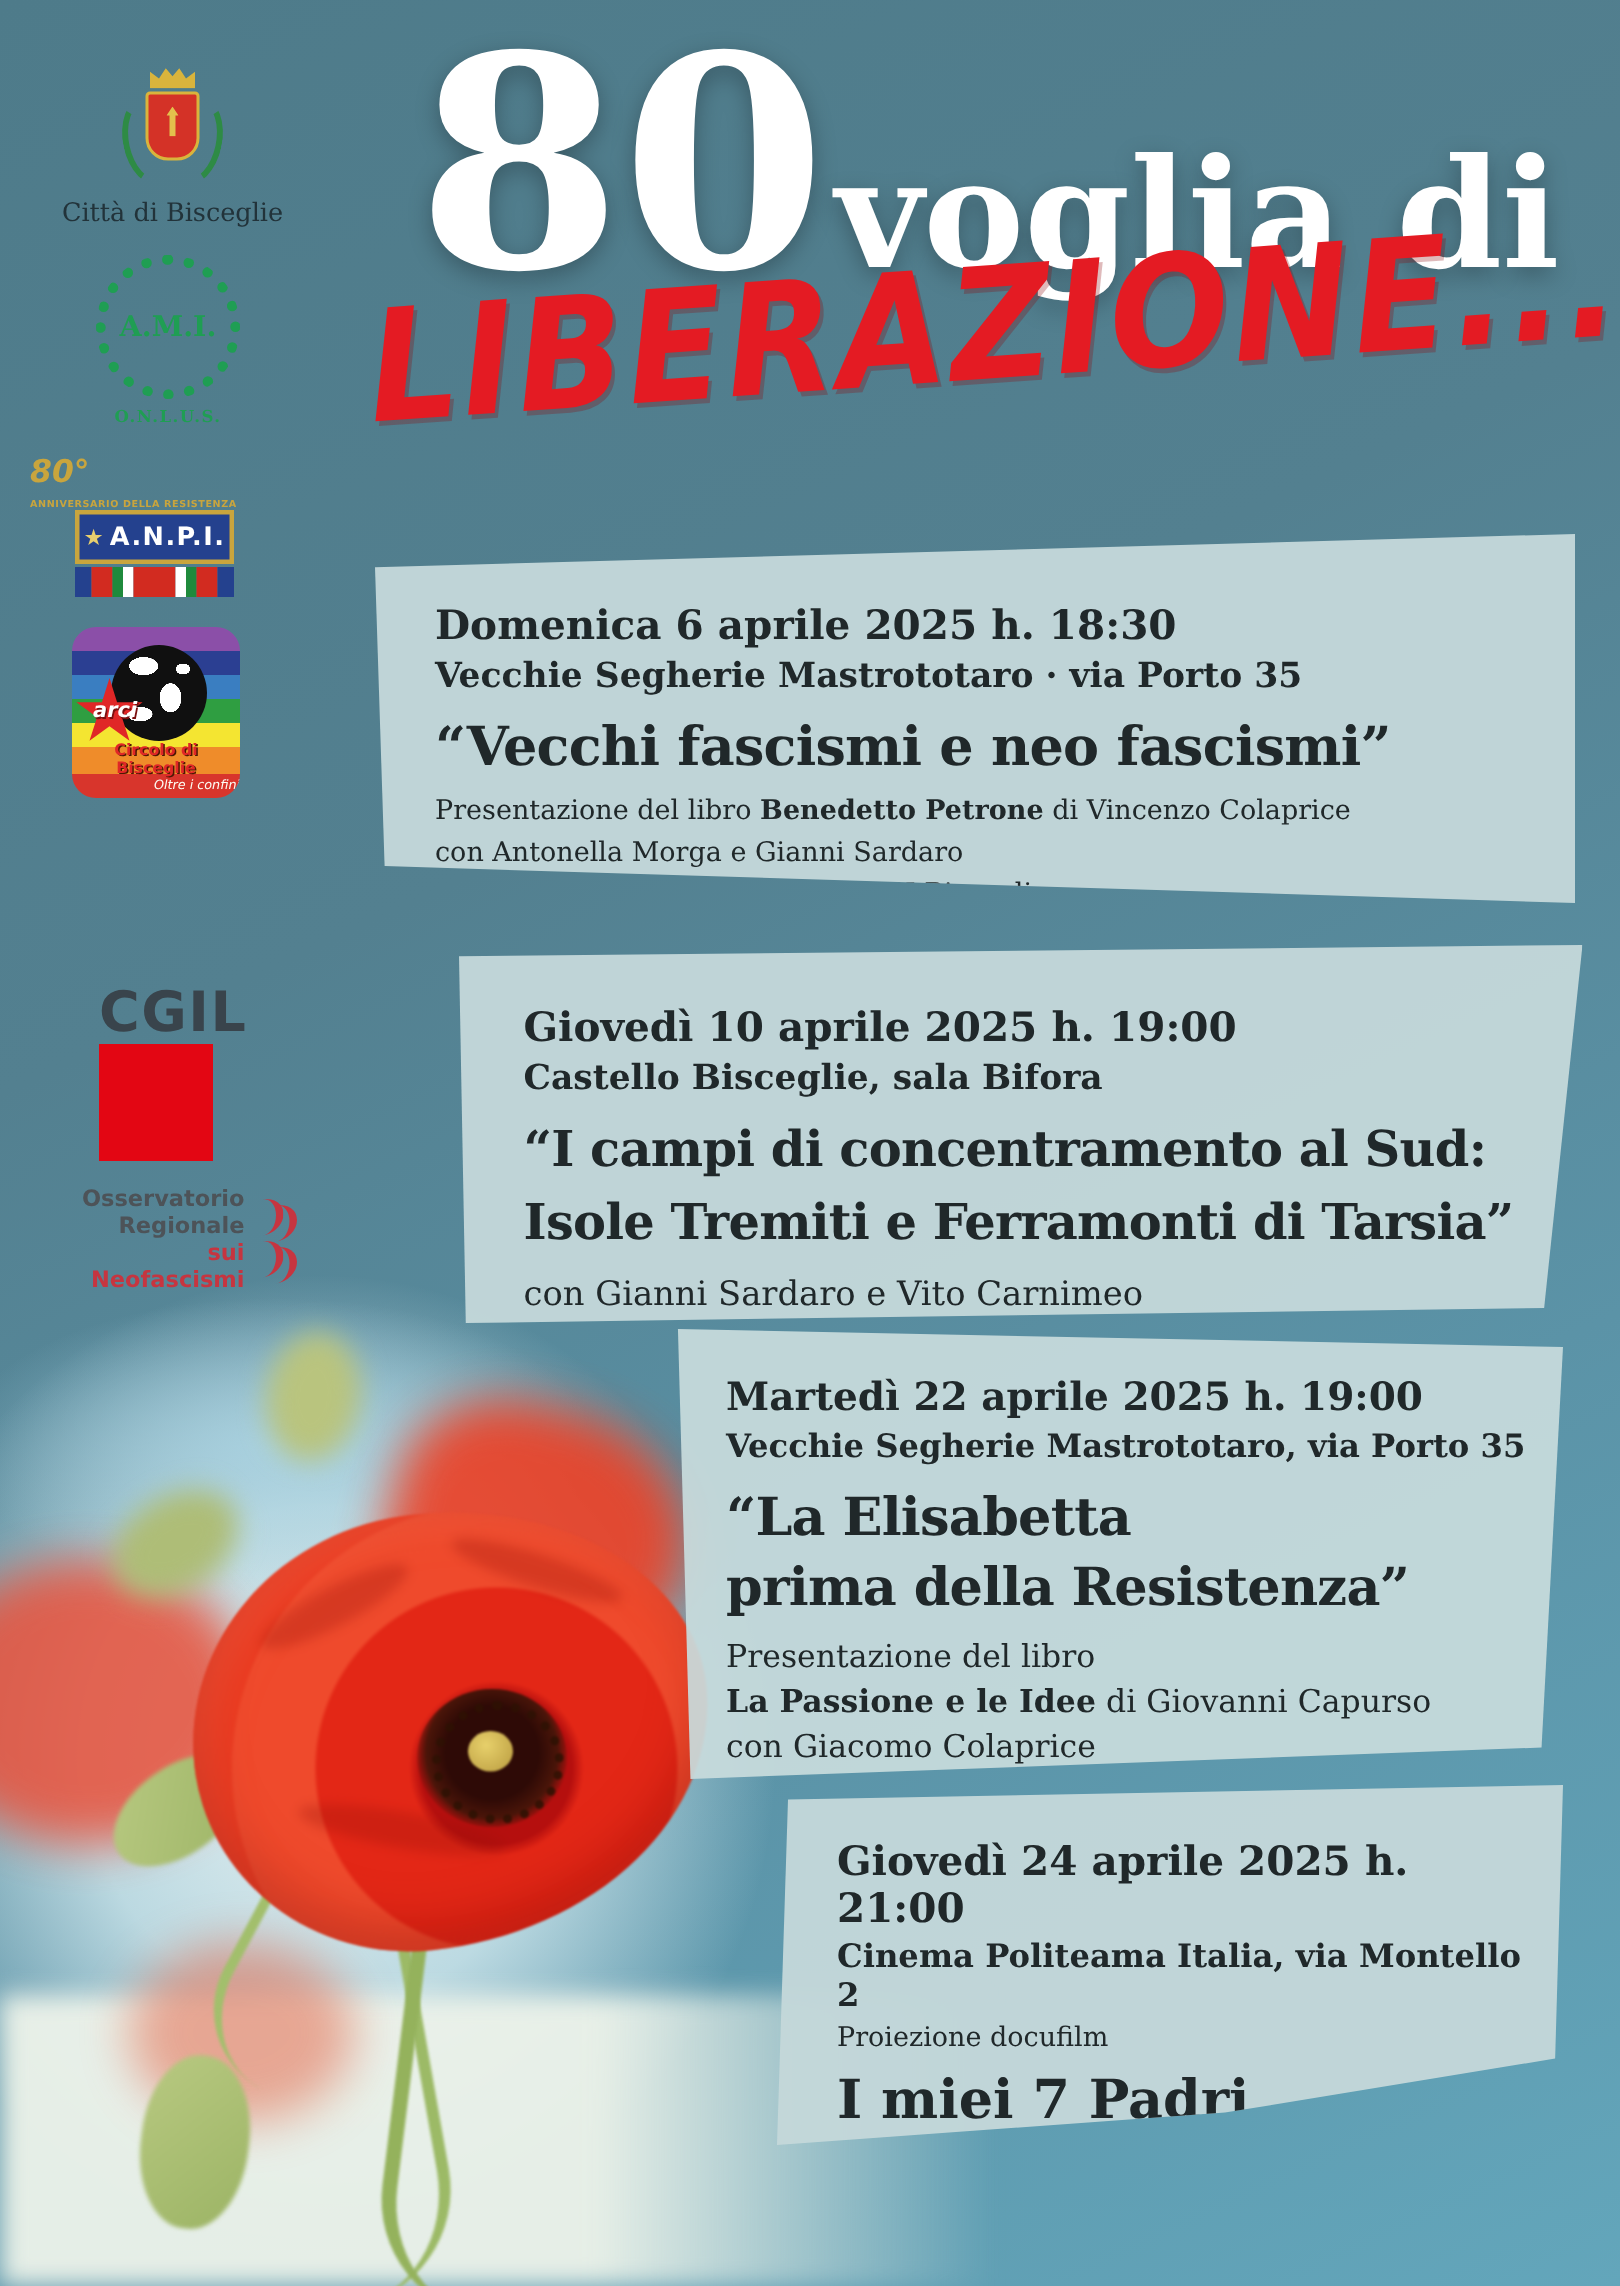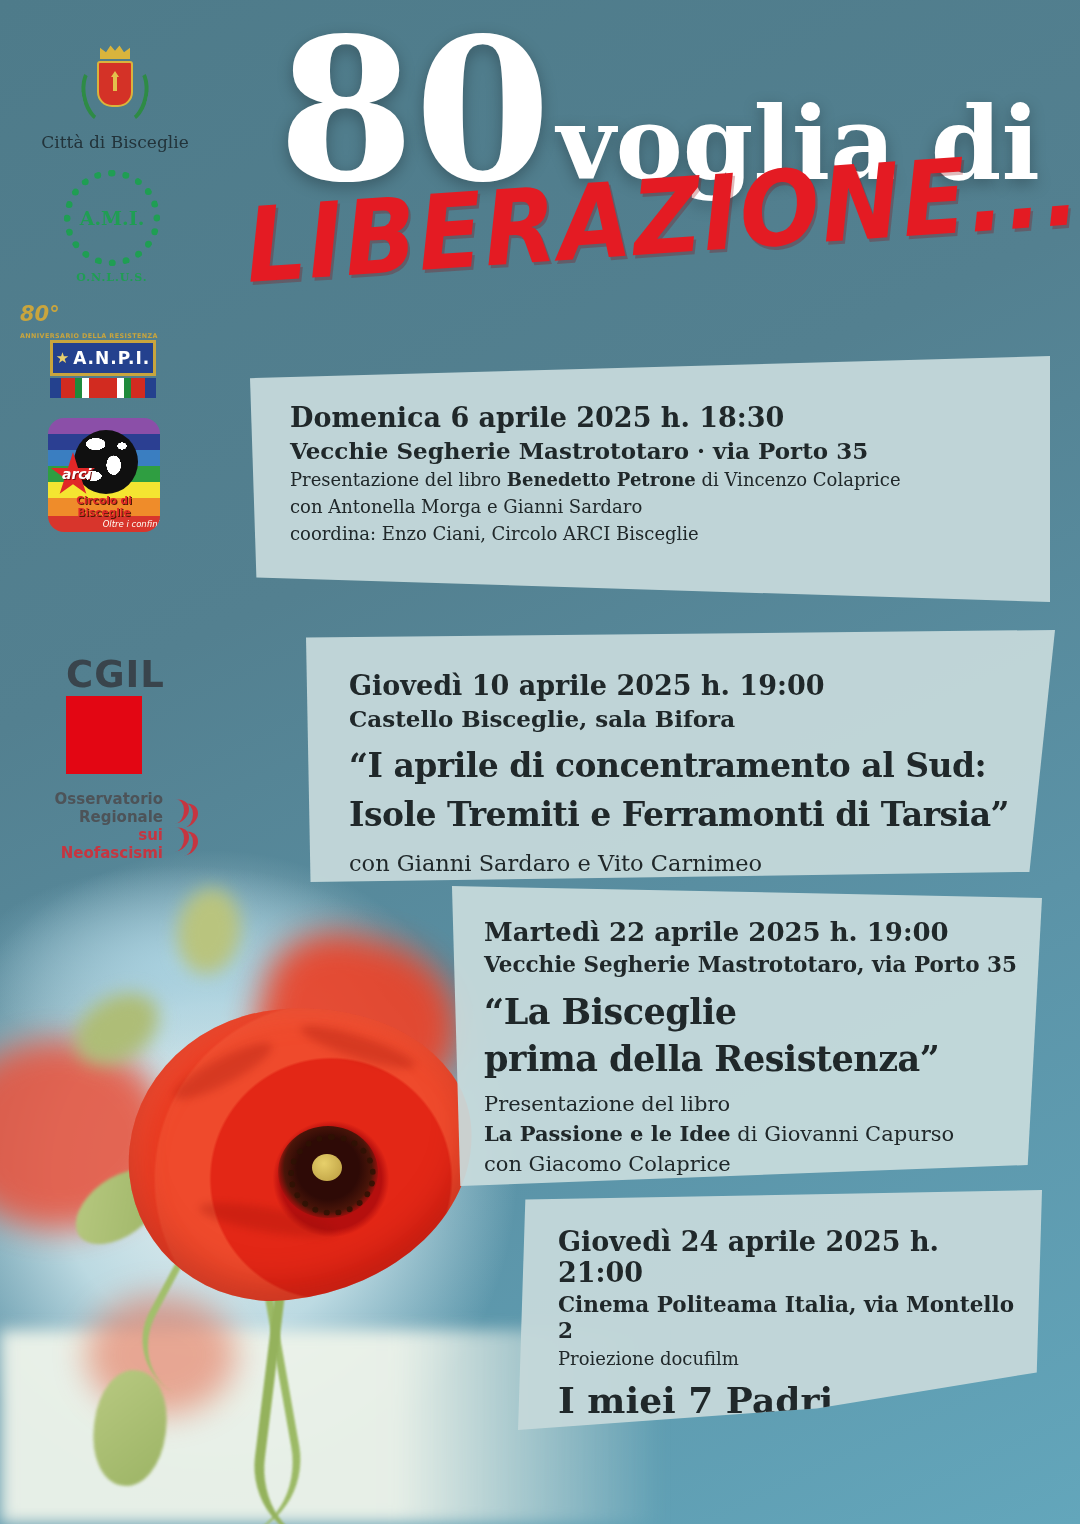--- a/index.html
+++ b/index.html
@@ -235,41 +235,42 @@
 
   <div class="title">
     <span class="title-num">80</span>
     <span class="title-rest">voglia di</span>
   </div>
   <div class="title2">LIBERAZIONE...</div>
 
   <div class="panel p1">
     <div class="e-date">Domenica 6 aprile 2025 h. 18:30</div>
     <div class="e-venue">Vecchie Segherie Mastrototaro · via Porto 35</div>
+    <div class="e-title">“Vecchi fascismi e neo fascismi”</div>
     <div class="e-line"><span>Presentazione del libro </span><b>Benedetto Petrone</b><span> di Vincenzo Colaprice</span></div>
     <div class="e-line">con Antonella Morga e Gianni Sardaro</div>
     <div class="e-line">coordina: Enzo Ciani, Circolo ARCI Bisceglie</div>
   </div>
 
   <div class="panel p2">
     <div class="e-date">Giovedì 10 aprile 2025 h. 19:00</div>
     <div class="e-venue">Castello Bisceglie, sala Bifora</div>
     <div class="e-title">
-      <div>“I aprile di concentramento al Sud:</div>
+      <div>“I campi di concentramento al Sud:</div>
       <div>Isole Tremiti e Ferramonti di Tarsia”</div>
     </div>
     <div class="e-line">con Gianni Sardaro e Vito Carnimeo</div>
     <div class="e-line">coordina: Rosalba D’Addato, Presidente ANPI Bisceglie</div>
   </div>
 
   <div class="panel p3">
     <div class="e-date">Martedì 22 aprile 2025 h. 19:00</div>
     <div class="e-venue">Vecchie Segherie Mastrototaro, via Porto 35</div>
     <div class="e-title">
-      <div>“La Bisceglie</div>
+      <div>“La Elisabetta</div>
       <div>prima della Resistenza”</div>
     </div>
     <div class="e-line">Presentazione del libro</div>
     <div class="e-line"><b>La Passione e le Idee</b><span> di Giovanni Capurso</span></div>
     <div class="e-line">con Giacomo Colaprice</div>
     <div class="e-line">coordina: Elisabetta Mastrototaro, A.M.I. Bisceglie</div>
   </div>
 
   <div class="panel p4">
     <div class="e-date">Giovedì 24 aprile 2025 h. 21:00</div>

